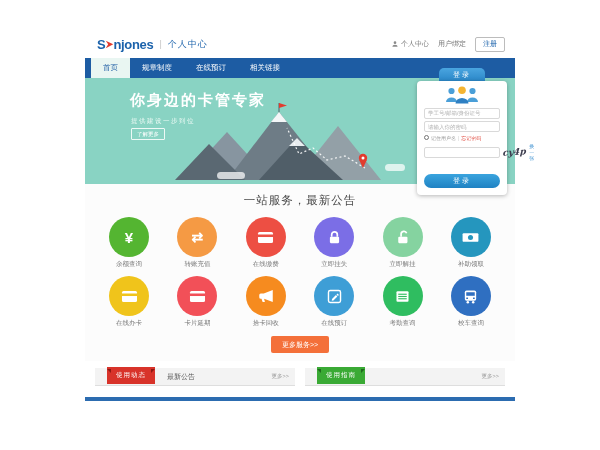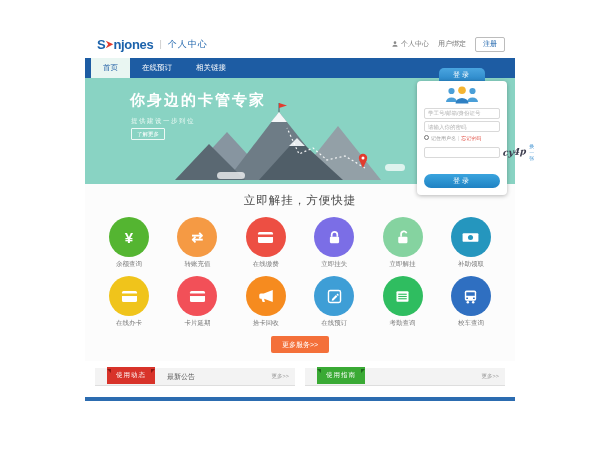--- a/index.html
+++ b/index.html
@@ -101,20 +101,21 @@
         </span>
         <span class="top-link">
           <span>用户绑定</span>
         </span>
         <span class="register-btn">注册</span>
       </div>
     </div>
 
     <div class="nav" id="nav-bar" style="background: rgb(29, 92, 163);">
         <div class="nav-item active">首页</div>
+        <div class="nav-item">规章制度</div>
         <div class="nav-item">在线预订</div>
         <div class="nav-item">相关链接</div>
       </div>
 
     <div class="hero" style="background: rgb(137, 211, 195);">
       <div class="hero-title">你身边的卡管专家</div>
       <div class="hero-sub">提供建设一步到位</div>
       <div class="hero-cta">了解更多</div>
       <div class="mountains">
         <svg width="220" height="80" viewBox="0 0 220 80">
@@ -163,21 +164,21 @@
         <div class="captcha-row">
           <input class="txt captcha-input" type="text" style="">
           <span class="captcha-img">cy4p</span>
           <span class="change-link">换一张</span>
         </div>
         <div class="login-btn">登录</div>
       </div>
     </div>
 
     <div class="services">
-      <div class="svc-title">立即解挂，方便快捷</div>
+      <div class="svc-title">一站服务，最新公告</div>
       <div class="svc-grid" id="svc-grid">
           <div class="svc">
             <div class="svc-circle" style="background: rgb(84, 181, 49);">
               <div style="font-size:15px;font-weight:bold;line-height:1">¥</div>
             </div>
             <div class="svc-label">余额查询</div>
           </div>
           <div class="svc">
             <div class="svc-circle" style="background: rgb(245, 154, 68);">
               <div style="font-size:14px;font-weight:bold;line-height:1">⇄</div>

